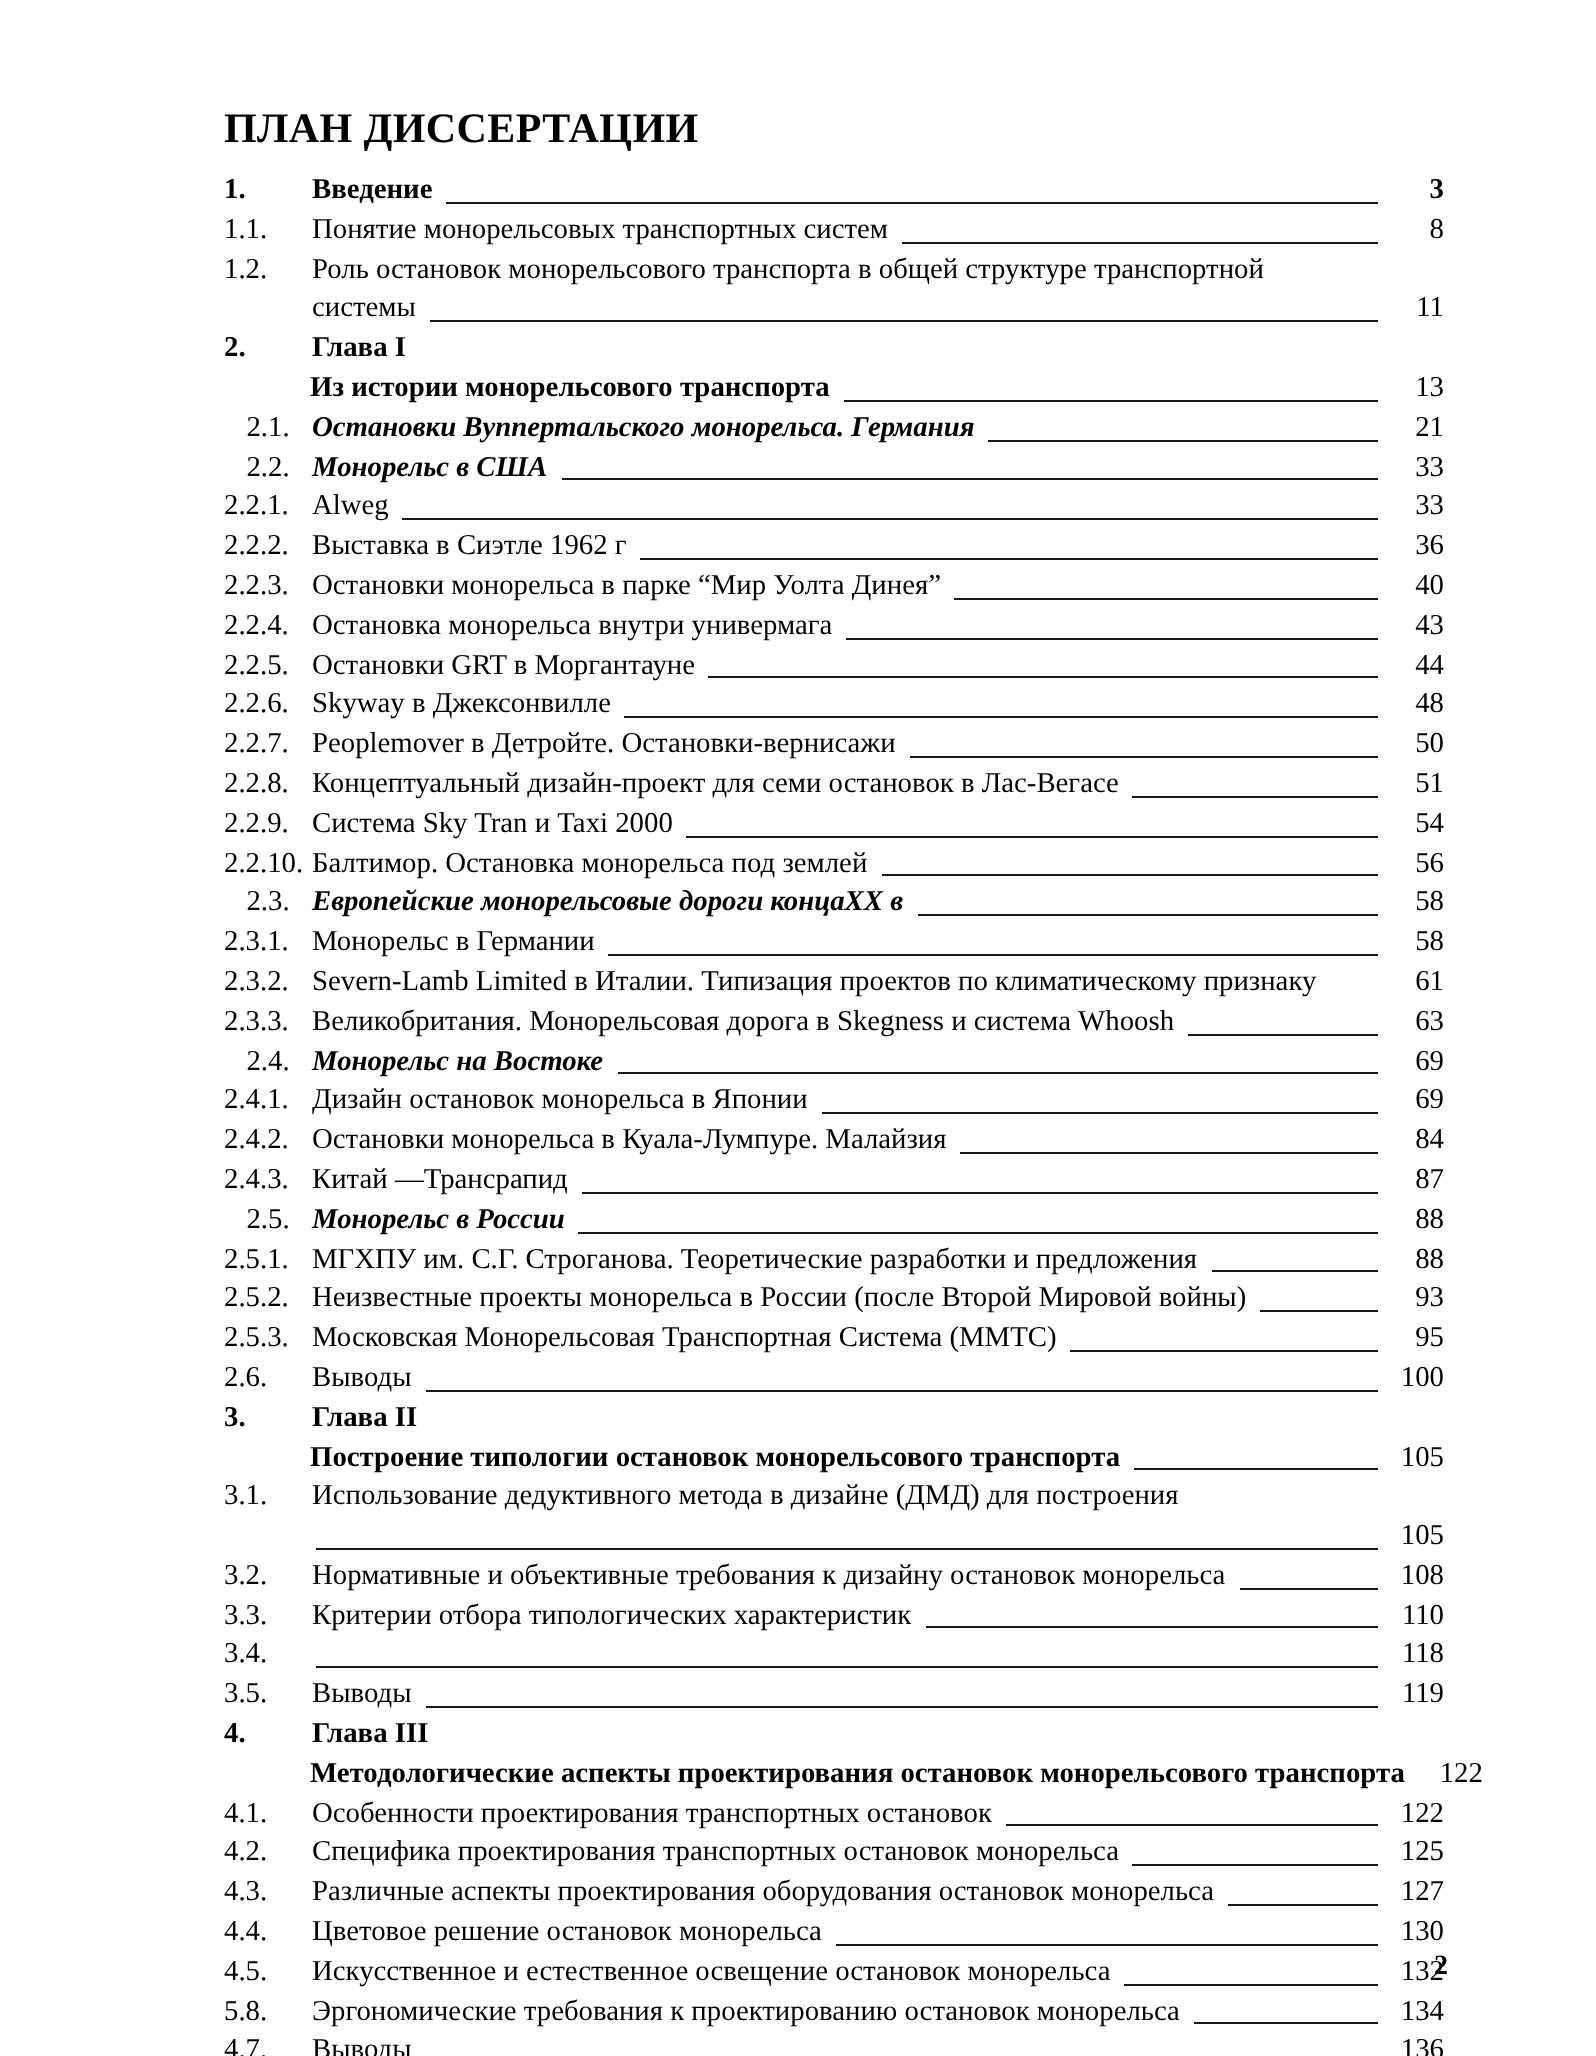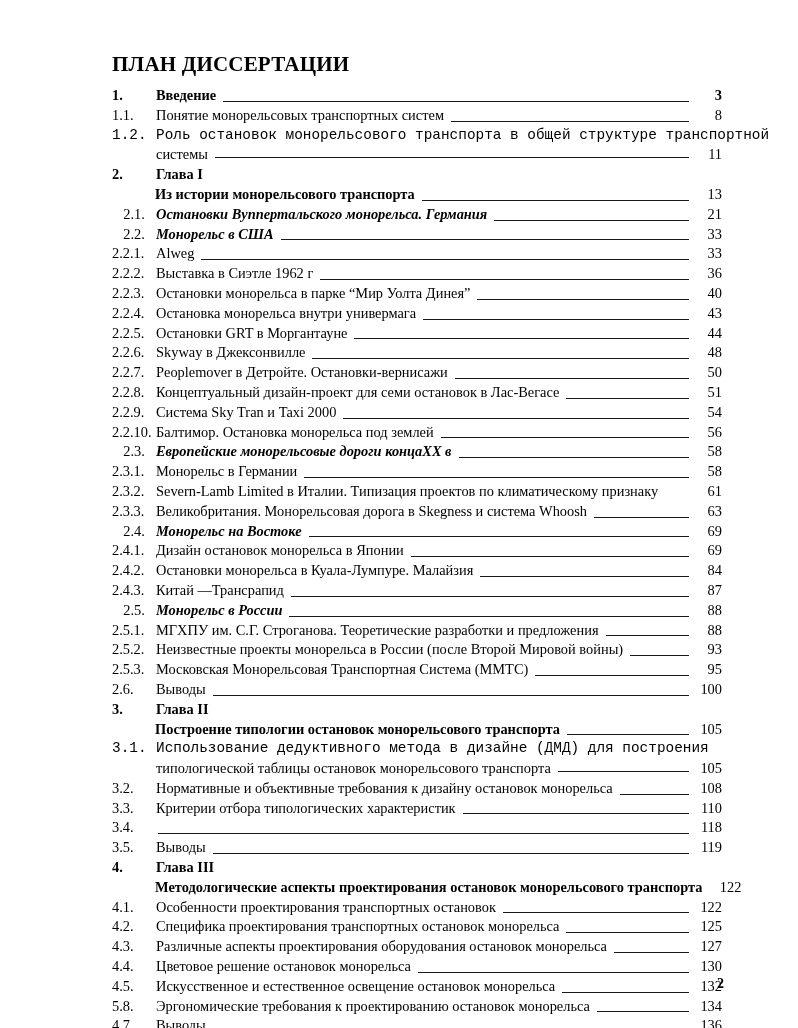--- a/index.html
+++ b/index.html
@@ -112,25 +112,24 @@
   
   .toc-wrap {
     width: 100%;
     font-size: 14.4px;
     line-height: 19.8px;
   }
   .toc-wrap .first-line {
     display: flex;
     align-items: flex-start;
     white-space: nowrap;
-    font-family: Liberation Mono, monospace;
   }
   .toc-wrap .second-line {
     display: flex;
-    align-items: center;
+    align-items: flex-end;
     white-space: nowrap;
   }
   .toc-wrap .second-line .num { width: 44px; }
 
   
   #folio {
     position: absolute;
     right: 74px;
     bottom: 36px;
     font-size: 14px;
@@ -343,21 +342,20 @@
         <span class="leader"></span>
         <span class="pageno">105</span>
       </div>
       <div class="toc-wrap">
         <div class="first-line">
           <span class="num">3.1.</span>
           <span class="label">Использование дедуктивного метода в дизайне (ДМД) для построения</span>
         </div>
         <div class="second-line">
           <span class="num"></span>
-          <span class="label">типологической таблицы остановок монорельсового транспорта</span>
           <span class="leader"></span>
           <span class="pageno">105</span>
         </div>
       </div>
       <div class="toc-row lvl-plain">
         <span class="num">3.2.</span>
         <span class="label">Нормативные и объективные требования к дизайну остановок монорельса</span>
         <span class="leader"></span>
         <span class="pageno">108</span>
       </div>

